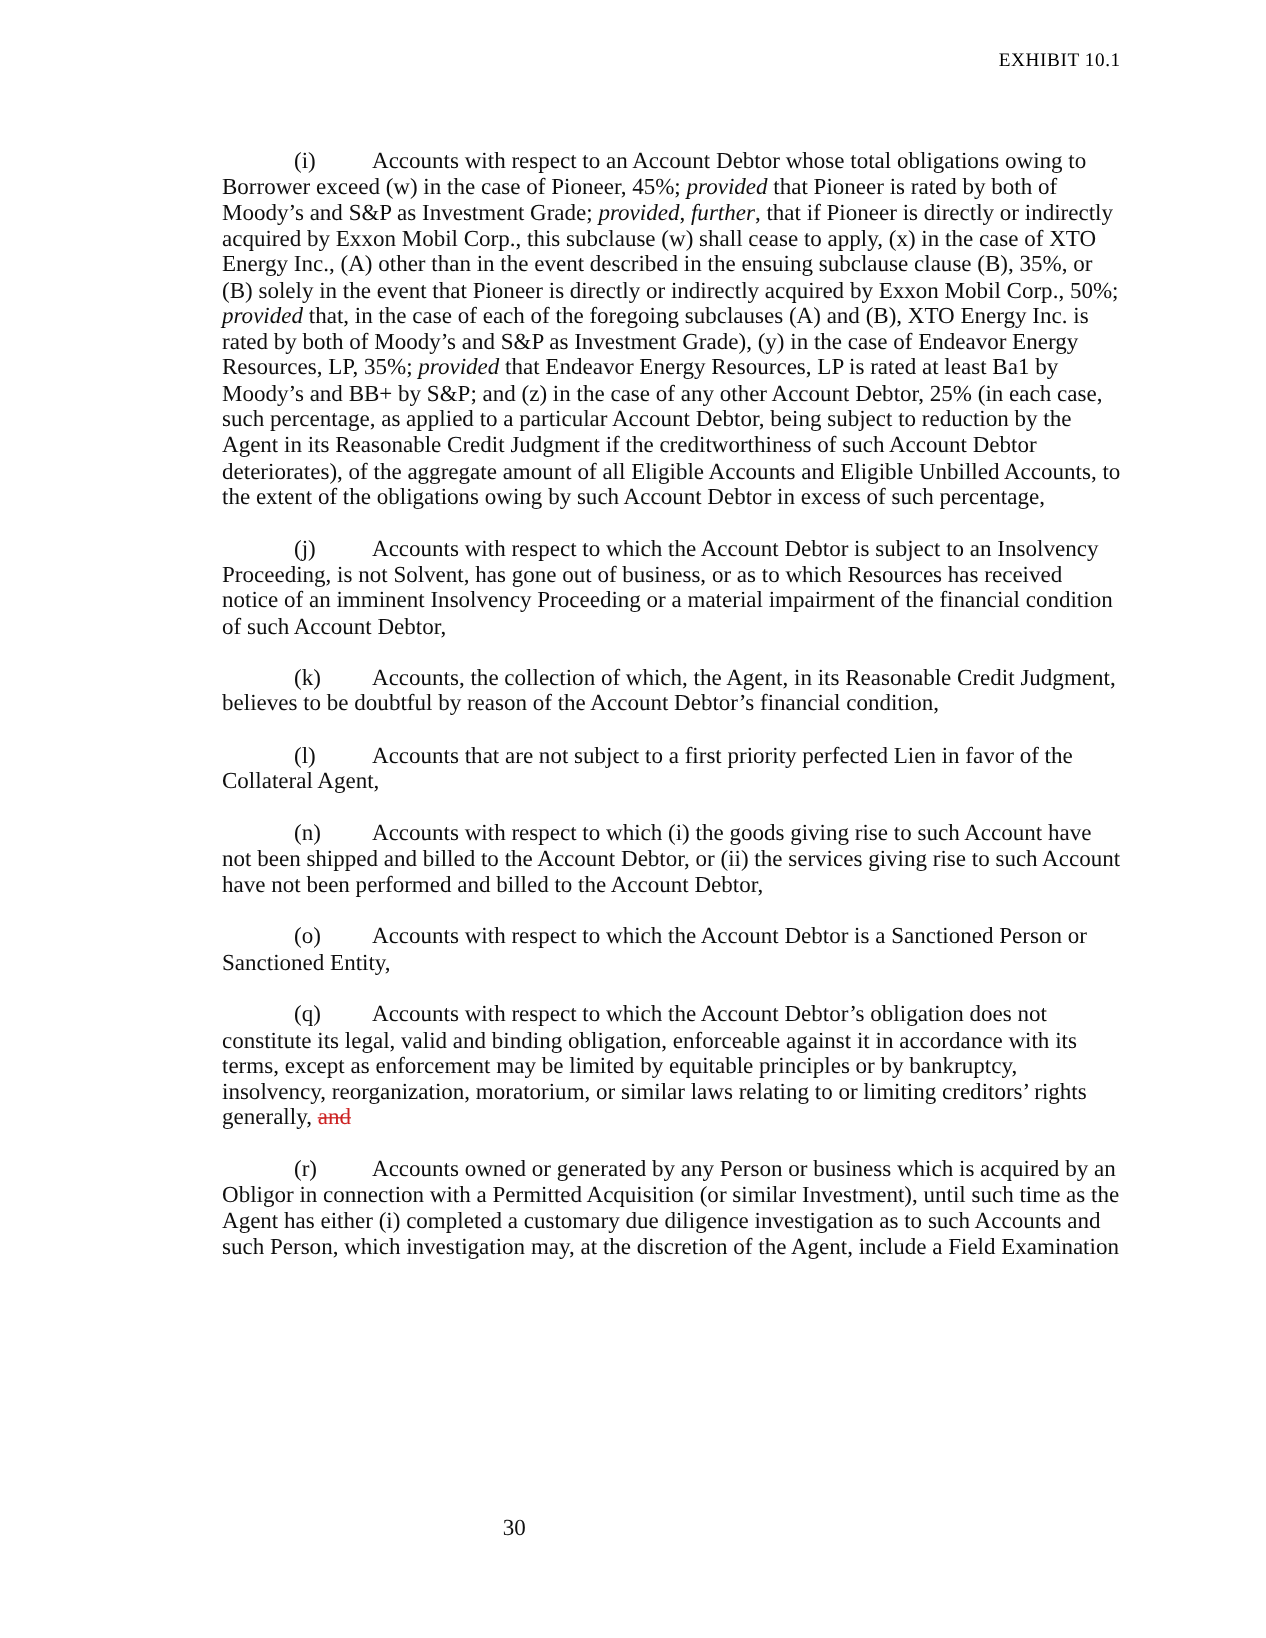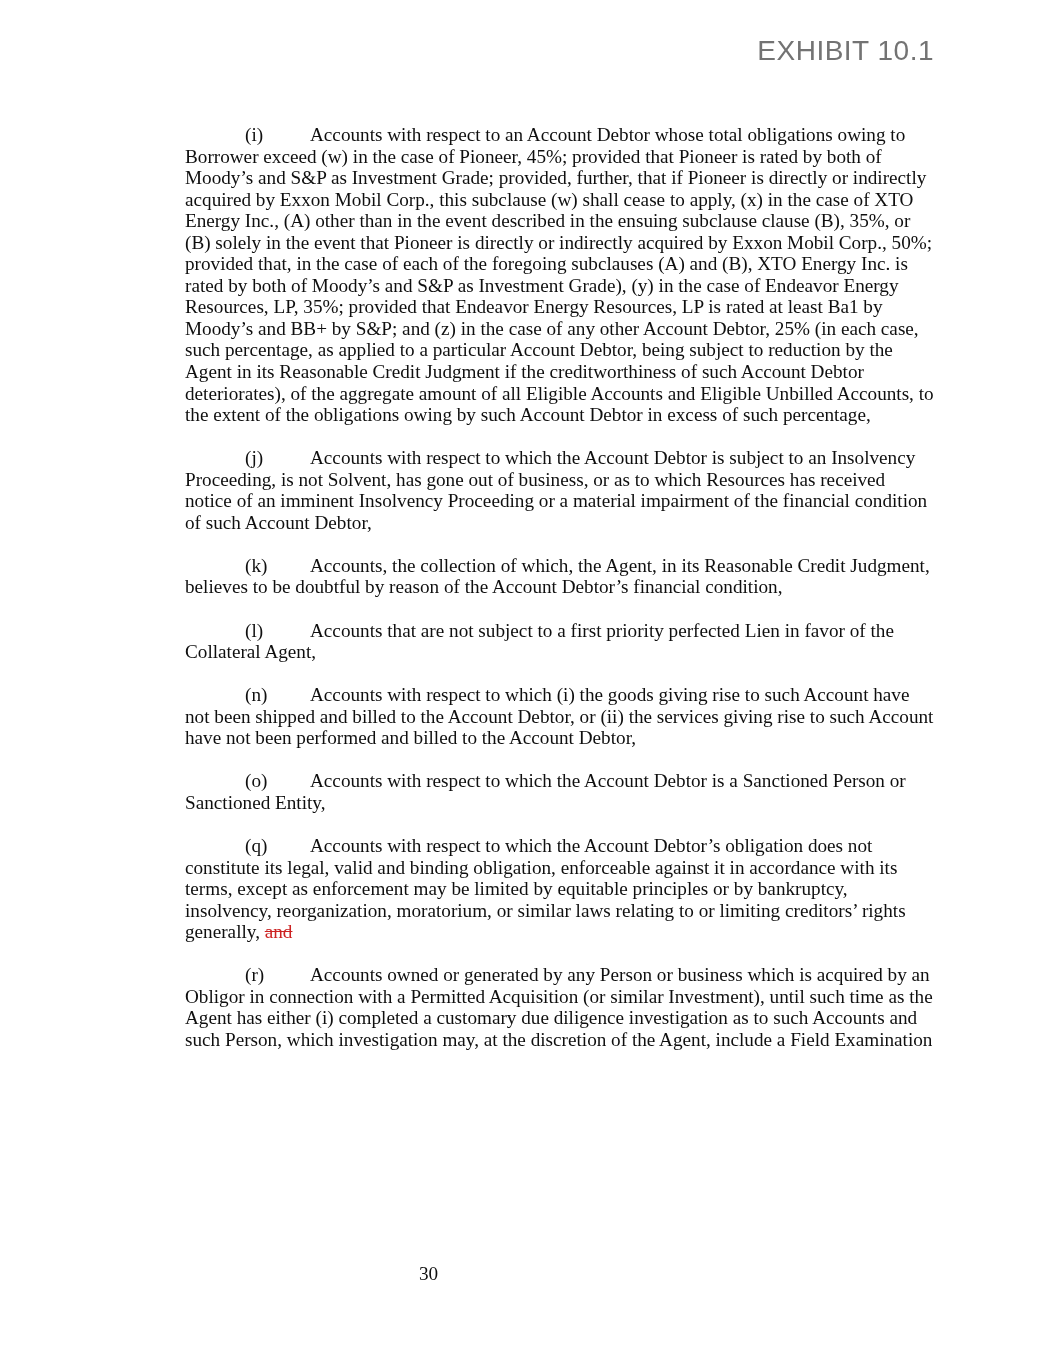--- a/index.html
+++ b/index.html
@@ -10,24 +10,24 @@
     background: #ffffff;
     position: relative;
     font-family: "Liberation Serif", serif;
     color: #0f0f0f;
     overflow: hidden;
   }
   .exhibit-header {
     position: absolute;
     top: 39px;
     right: 121px;
-    font-family: Liberation Sans, sans-serif;
-    font-size: 28px;
+    font-family: Liberation Serif, serif;
+    font-size: 16px;
     line-height: 23px;
-    color: #737373;
+    color: #000000;
     letter-spacing: 0.5px;
     white-space: nowrap;
   }
   .doc-content {
     position: absolute;
     left: 185px;
     top: 124px;
     width: 750px;
   }
   .para {
@@ -36,21 +36,21 @@
     line-height: 21.55px;
     text-indent: 60px;
     text-align: left;
   }
   .para-label {
     display: inline-block;
     width: 65px;
     text-indent: 0;
   }
   .seg-normal { font-style: normal; text-align: right; }
-  .seg-italic { }
+  .seg-italic { font-style: italic; }
   .seg-red-strike {
     color: var(--deleted-red, #cc2222);
     text-decoration: line-through;
   }
   .page-number {
     position: absolute;
     top: 1263px;
     left: 0;
     width: 857px;
     text-align: center;

